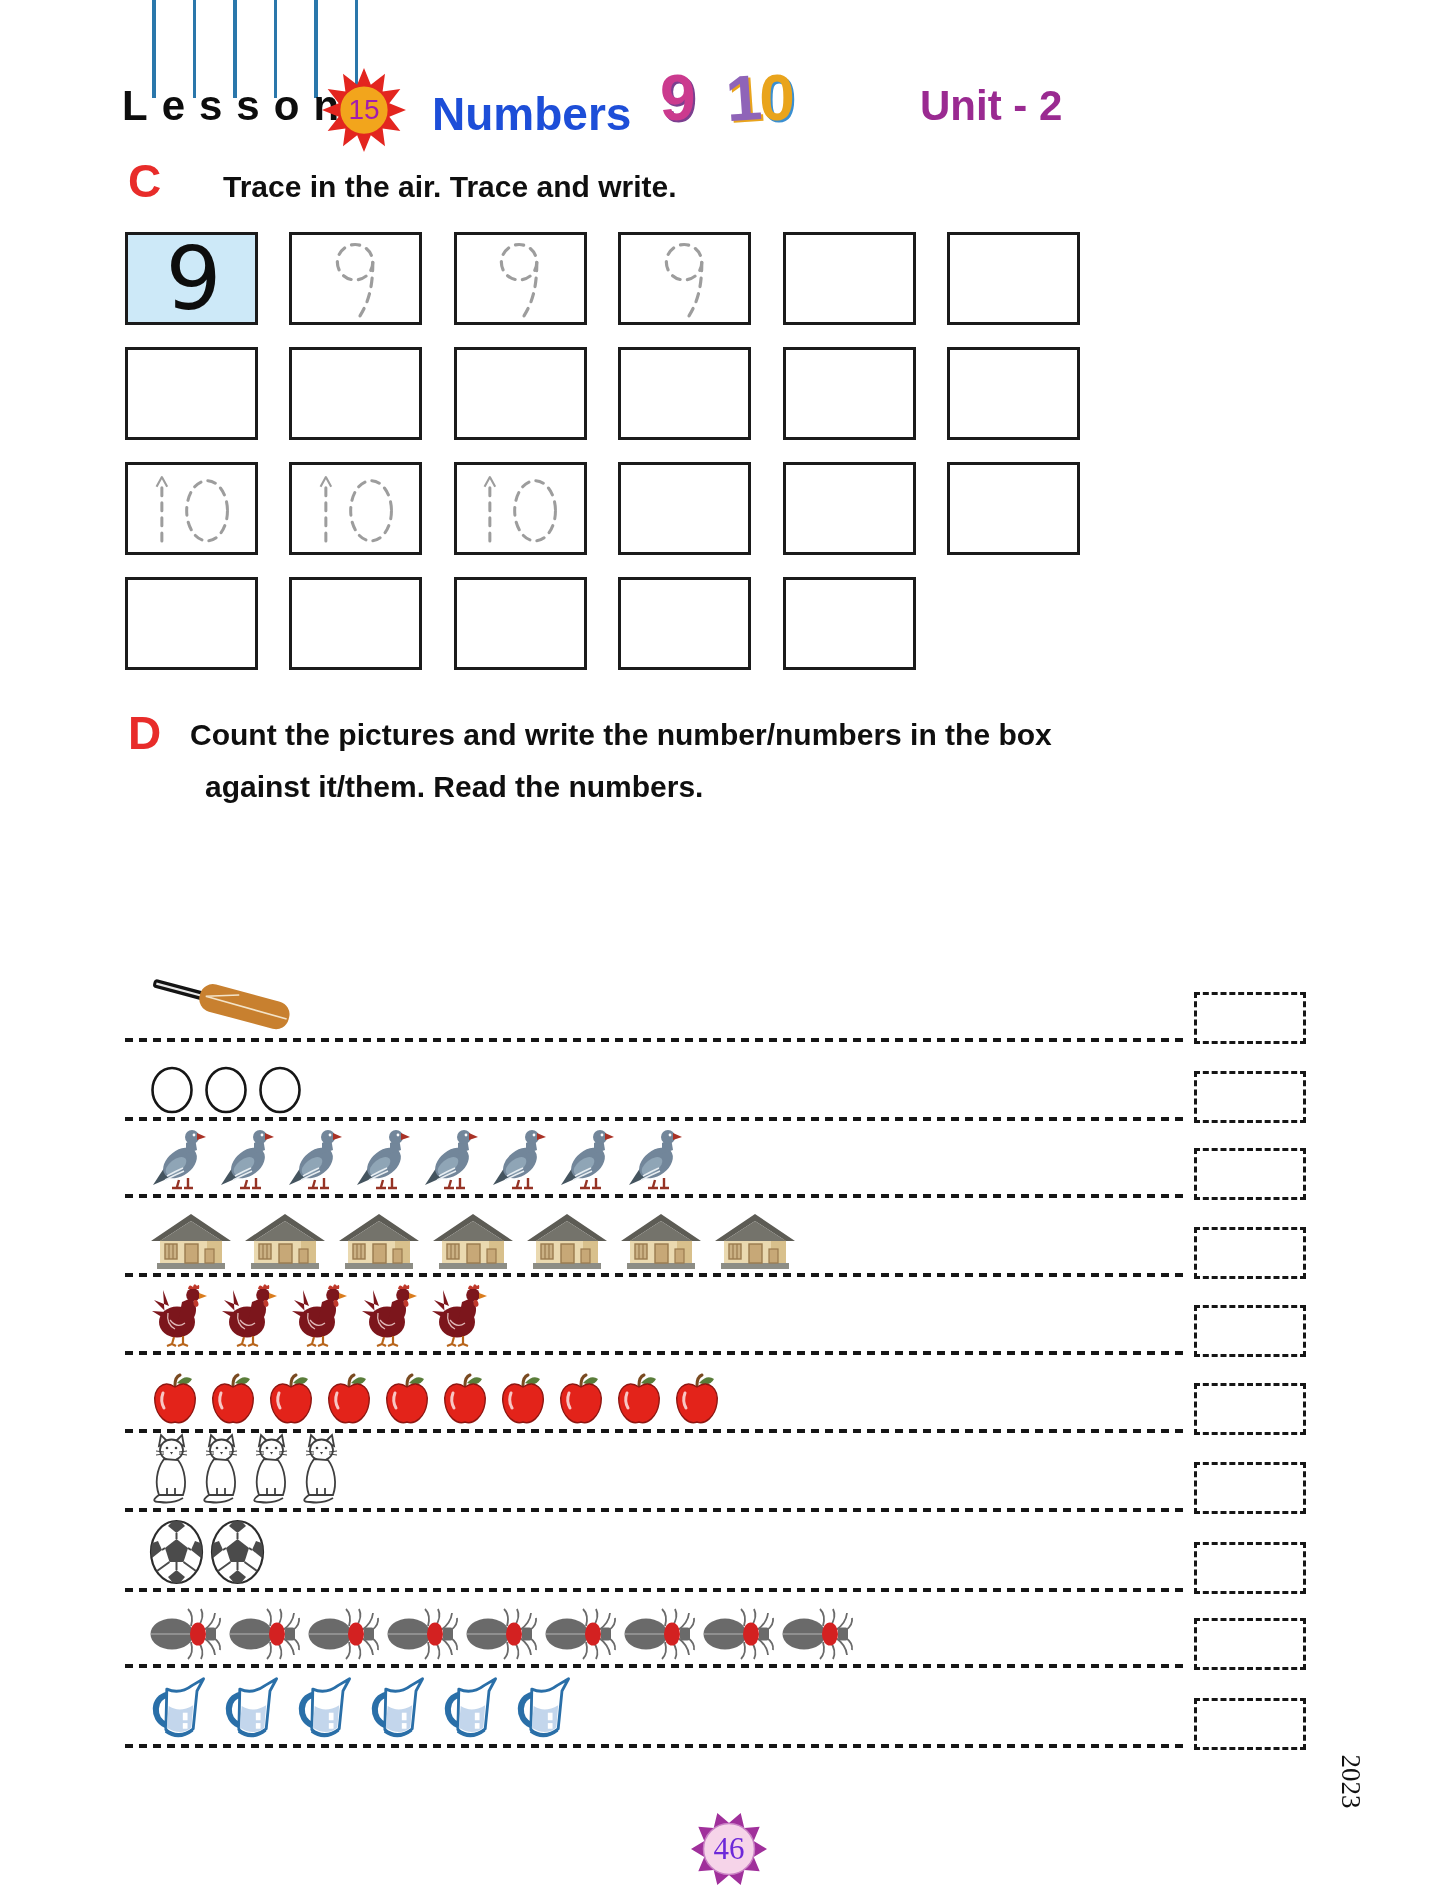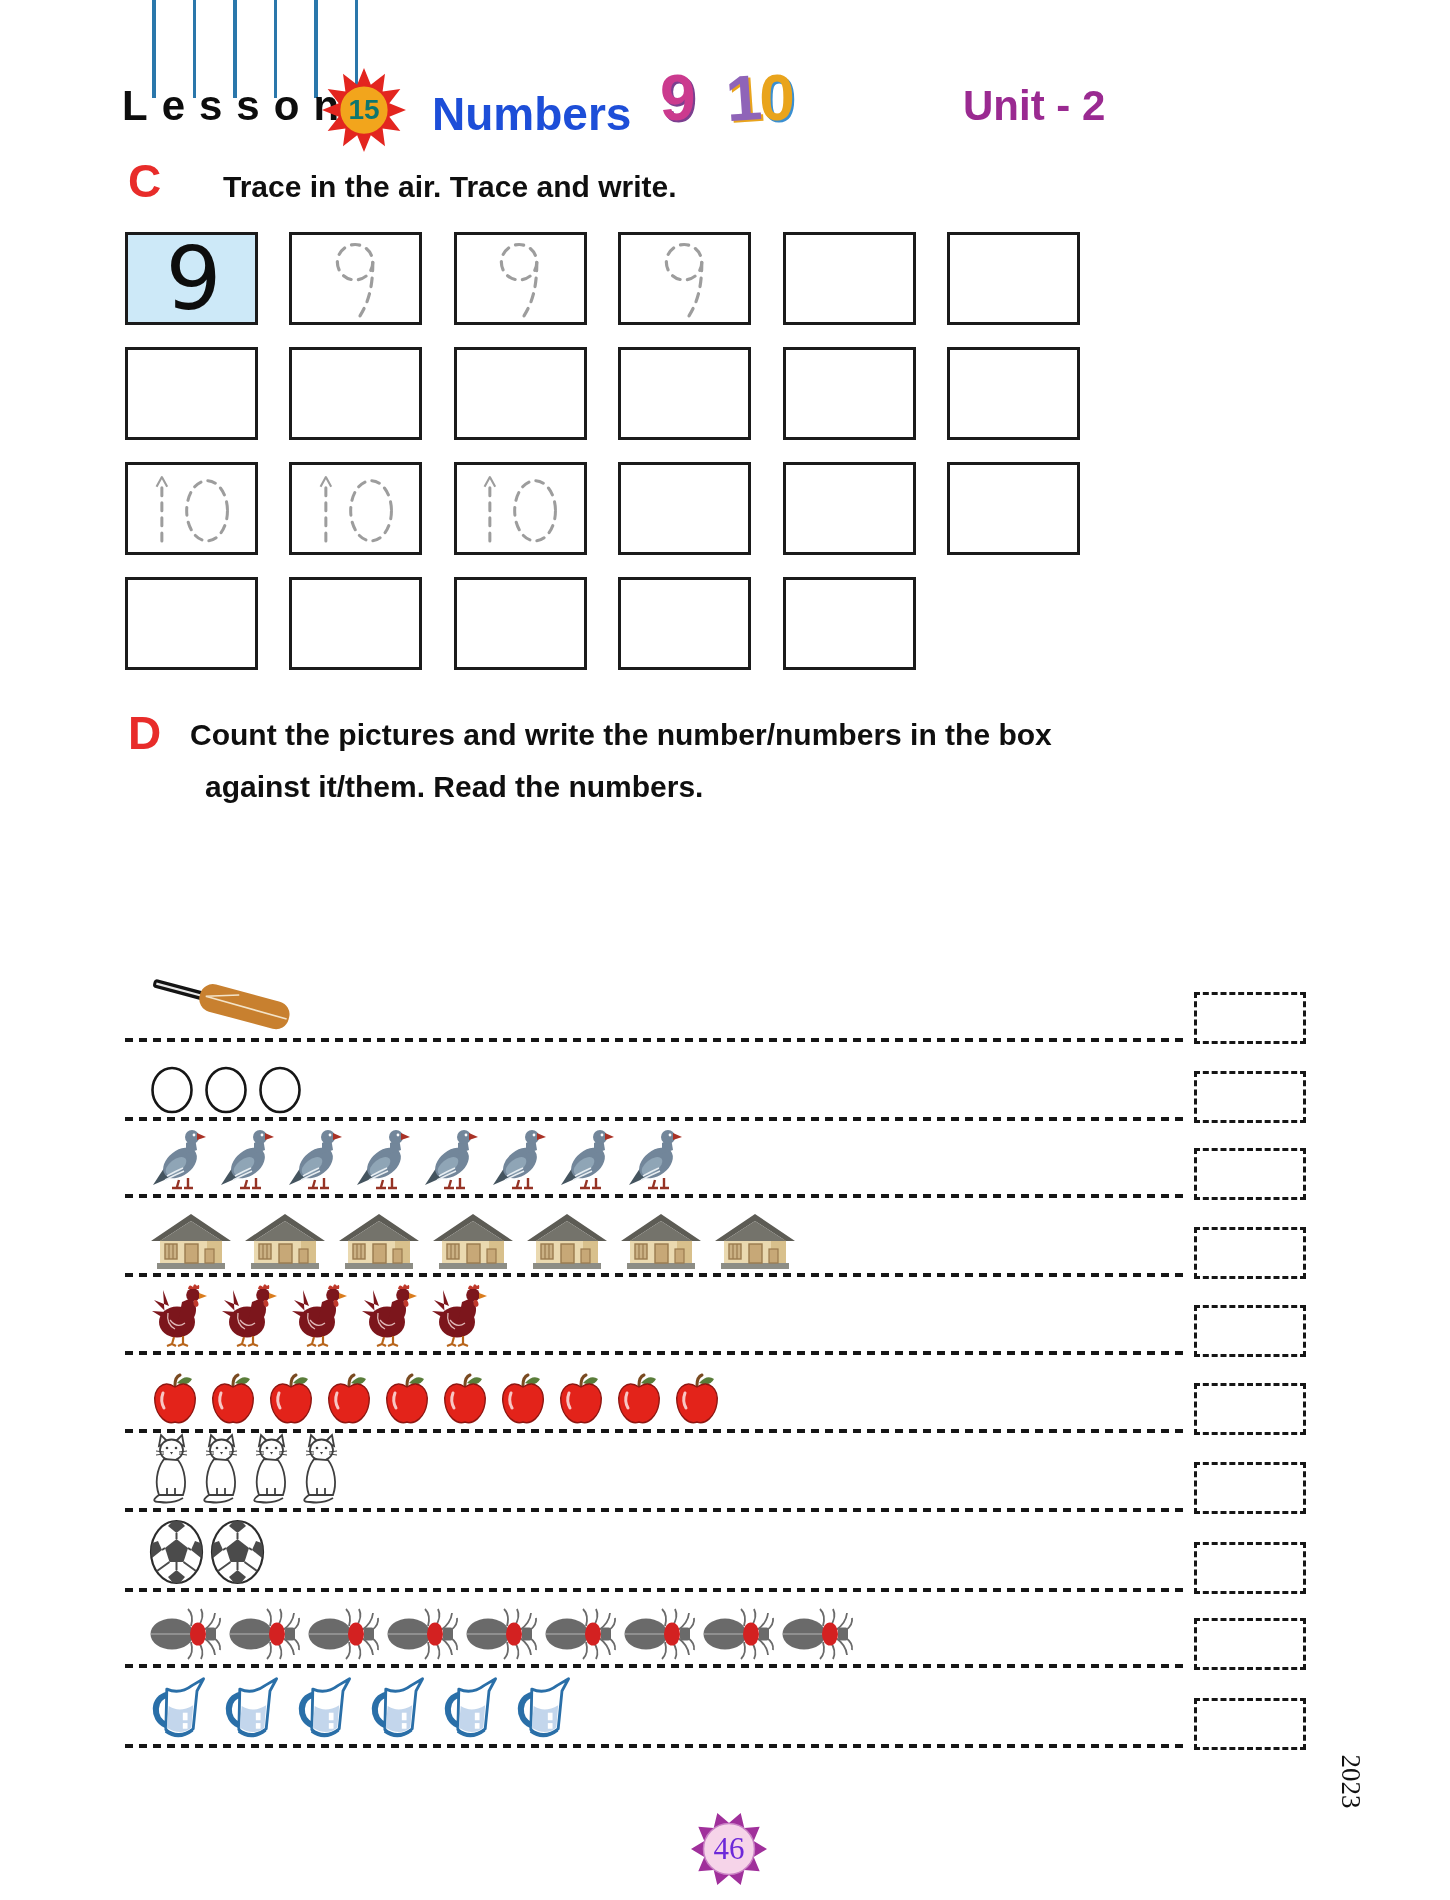--- a/index.html
+++ b/index.html
@@ -5,27 +5,27 @@
   html,body{margin:0;padding:0;background:#ddd;font-family:"Liberation Sans",sans-serif;}
   #page{position:relative;width:1450px;height:1900px;background:#ffffff;margin:0 auto;overflow:hidden;}
 
   
   .toplines{position:absolute;left:152px;top:0;display:flex;gap:37px;}
   .topline{width:3.5px;height:98px;background:#2a77ab;}
 
   
   .hdr-lesson{position:absolute;left:122px;top:82px;font-size:42px;font-weight:bold;letter-spacing:14px;color:#0d0d0d;white-space:nowrap;}
   .sun-badge{position:absolute;left:322px;top:68px;width:84px;height:84px;}
-  .sun-num{position:absolute;left:0;top:0;width:84px;height:84px;display:flex;align-items:center;justify-content:center;font-size:28px;font-weight:bold;color:#0f766e;}
+  .sun-num{position:absolute;left:0;top:0;width:84px;height:84px;display:flex;align-items:center;justify-content:center;font-size:28px;font-weight:normal;color:#a21caf;}
   .hdr-title{position:absolute;left:432px;top:78px;font-size:46px;font-weight:bold;color:#1d4ed8;margin-top:9px;}
   .hdr-dec{position:absolute;left:660px;top:66px;font-size:64px;font-weight:800;line-height:1;}
   .dec9{color:#cb3a8e;text-shadow:2px 2px 0 #7b3f8f;}
   .dec1{color:#8f64b8;margin-left:30px;text-shadow:2px 2px 0 #e9a41c;display:inline-block;transform:rotate(-4deg);}
   .dec0{color:#e9a41c;margin-left:-2px;text-shadow:2px 2px 0 #3a8fd1;}
-  .hdr-unit{position:absolute;left:920px;top:82px;font-size:42px;font-weight:bold;color:#9a2a91;margin-left:43px;}
+  .hdr-unit{position:absolute;left:920px;top:82px;font-size:42px;font-weight:bold;color:#9a2a91;}
 
   
   .sec-label{position:absolute;font-size:46px;font-weight:bold;color:#e82c2a;line-height:1;}
   .sec-instr{position:absolute;font-size:30px;font-weight:bold;color:#0f0f0f;line-height:1.15;}
 
   
   #trace-grid{position:absolute;left:125px;top:232px;width:955px;display:grid;
     grid-template-columns:repeat(6,133px);justify-content:space-between;row-gap:22px;}
   .tcell{height:93px;border:3px solid #1b1b1b;box-sizing:border-box;display:flex;
     align-items:center;justify-content:center;background:#fff;}

